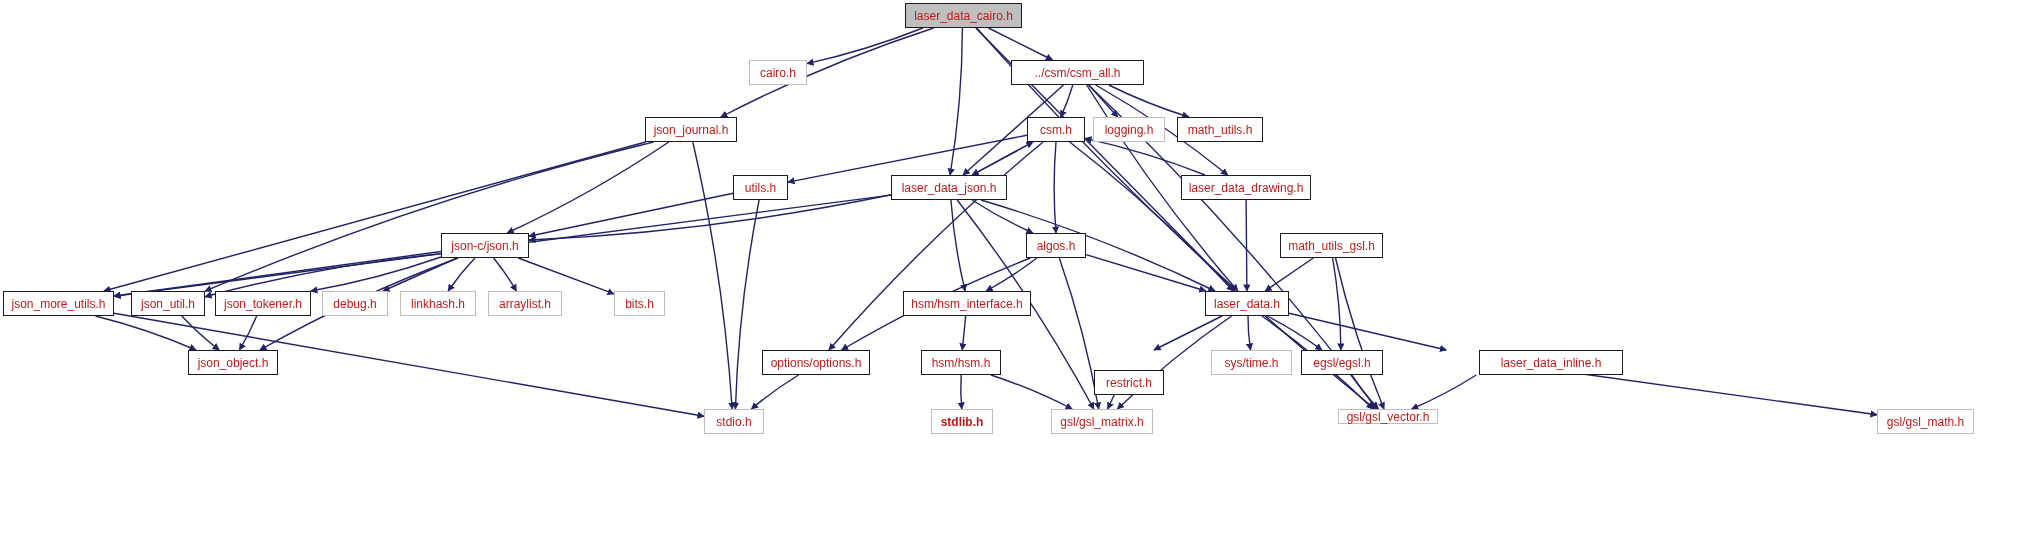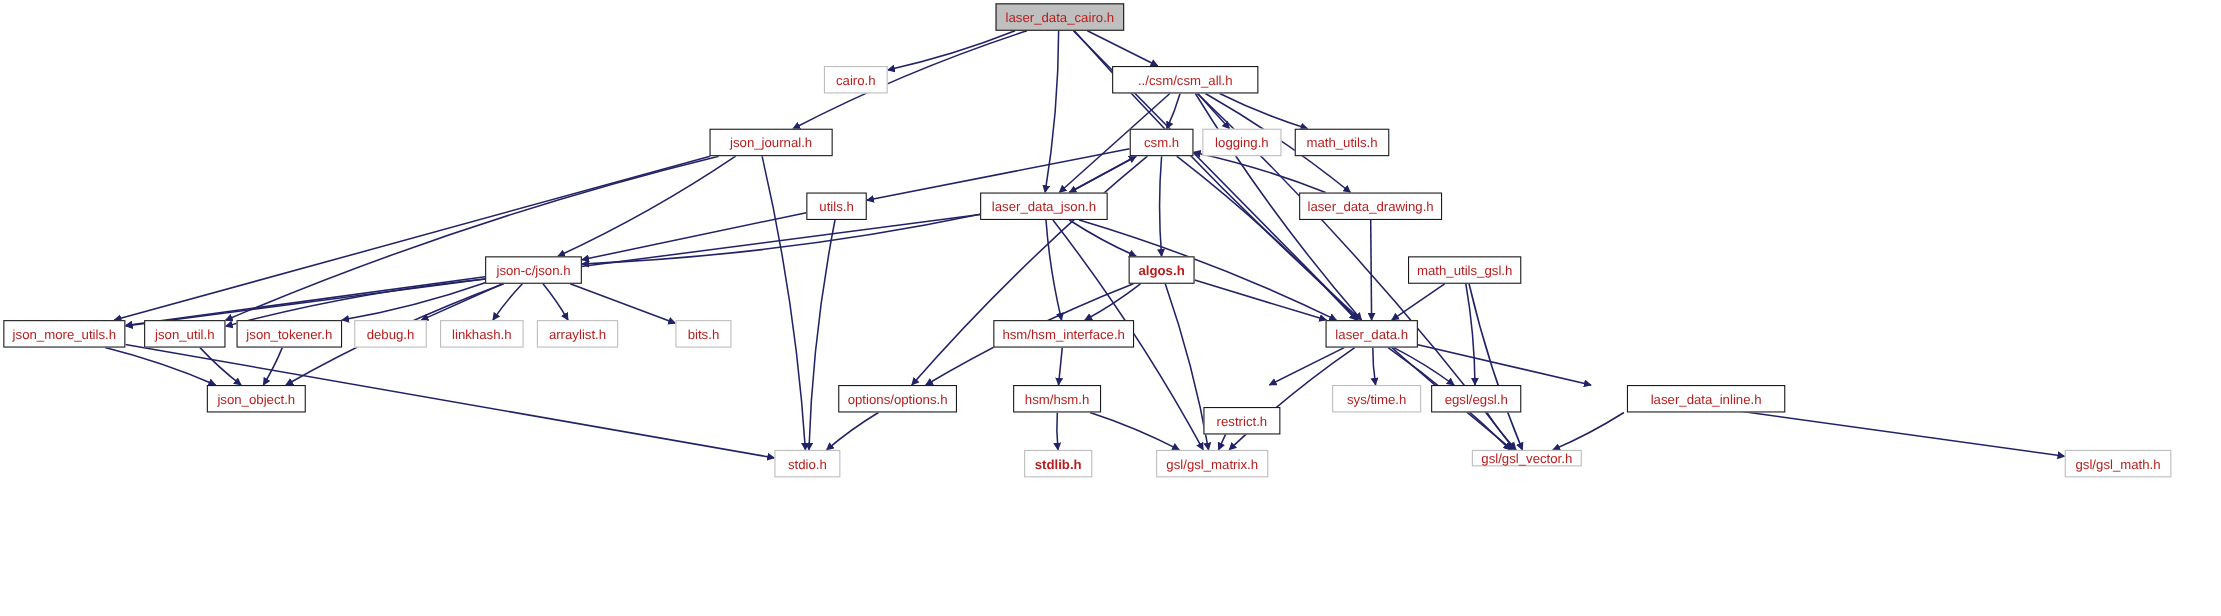--- a/index.html
+++ b/index.html
@@ -102,21 +102,21 @@
   <div id="nodes">
       <div class="node root" style="left: 905px; top: 3px; width: 117px; height: 25px;">
         <span>laser_data_cairo.h</span>
       </div>
       <div class="node " style="left: 749px; top: 60px; width: 58px; height: 25px;">
         <span>cairo.h</span>
       </div>
       <div class="node strong" style="left: 1011px; top: 60px; width: 133px; height: 25px;">
         <span>../csm/csm_all.h</span>
       </div>
-      <div class="node strong" style="left: 645px; top: 117px; width: 112px; height: 25px;">
+      <div class="node strong" style="left: 645px; top: 117px; width: 92px; height: 25px;">
         <span>json_journal.h</span>
       </div>
       <div class="node strong" style="left: 1027px; top: 117px; width: 58px; height: 25px;">
         <span>csm.h</span>
       </div>
       <div class="node " style="left: 1093px; top: 117px; width: 72px; height: 25px;">
         <span>logging.h</span>
       </div>
       <div class="node strong" style="left: 1177px; top: 117px; width: 86px; height: 25px;">
         <span>math_utils.h</span>
@@ -126,21 +126,21 @@
       </div>
       <div class="node strong" style="left: 891px; top: 175px; width: 116px; height: 25px;">
         <span>laser_data_json.h</span>
       </div>
       <div class="node strong" style="left: 1181px; top: 175px; width: 130px; height: 25px;">
         <span>laser_data_drawing.h</span>
       </div>
       <div class="node strong" style="left: 441px; top: 233px; width: 88px; height: 25px;">
         <span>json-c/json.h</span>
       </div>
-      <div class="node strong" style="left: 1026px; top: 233px; width: 60px; height: 25px; font-weight: bold;">
+      <div class="node strong" style="left: 1026px; top: 233px; width: 60px; height: 25px;">
         <span>algos.h</span>
       </div>
       <div class="node strong" style="left: 1280px; top: 233px; width: 103px; height: 25px;">
         <span>math_utils_gsl.h</span>
       </div>
       <div class="node strong" style="left: 3px; top: 291px; width: 111px; height: 25px;">
         <span>json_more_utils.h</span>
       </div>
       <div class="node strong" style="left: 131px; top: 291px; width: 74px; height: 25px;">
         <span>json_util.h</span>

